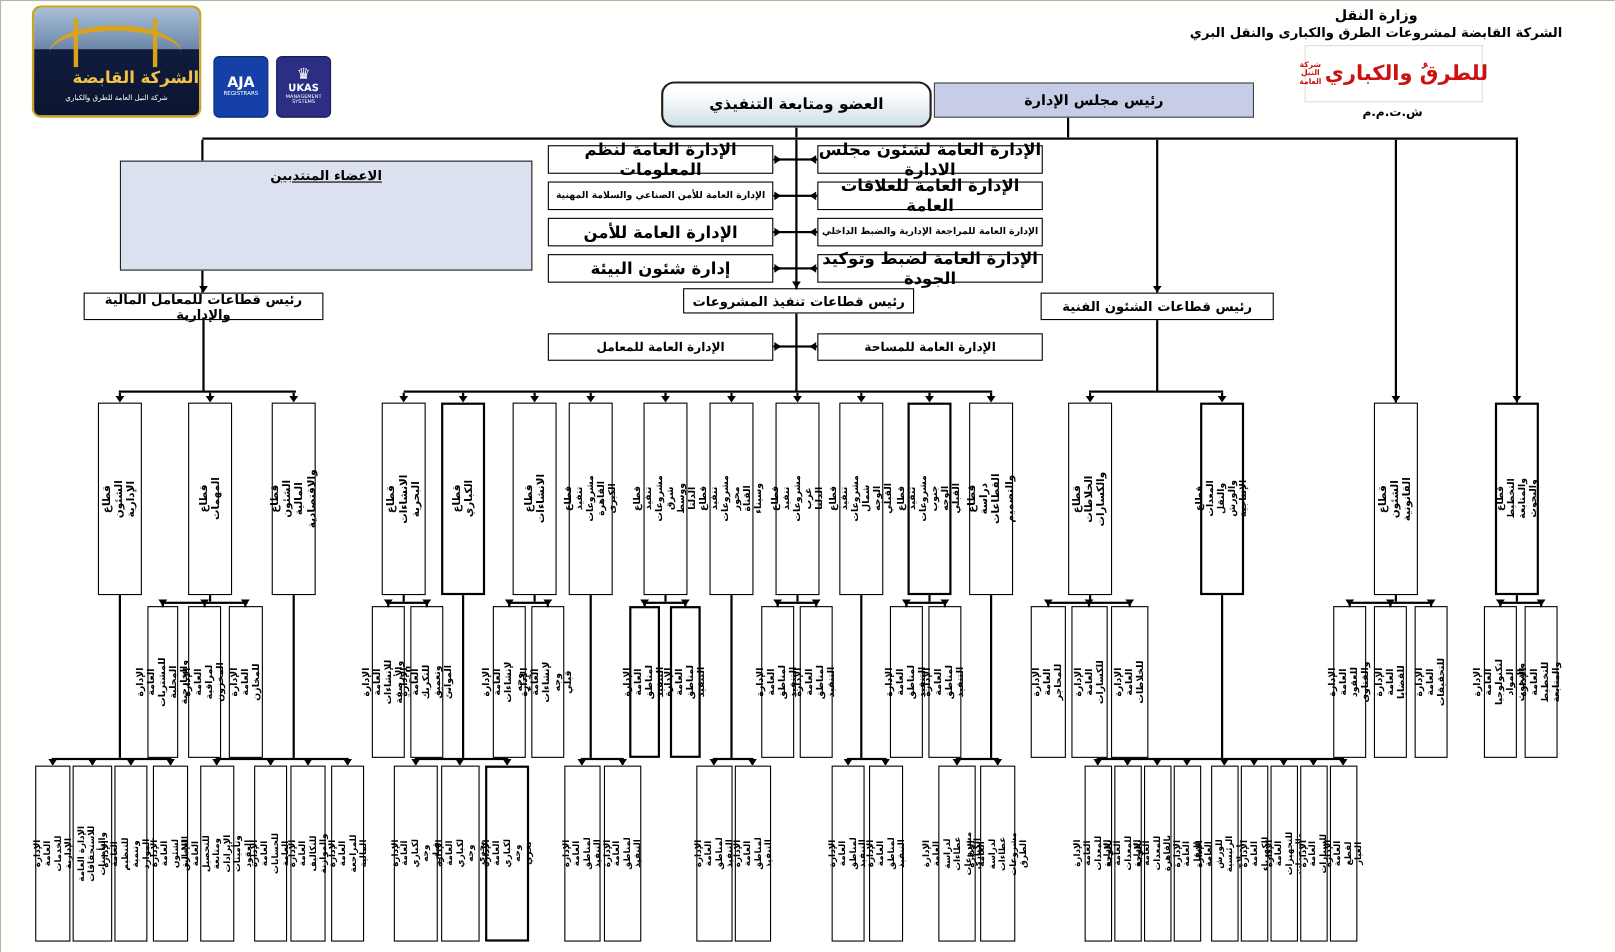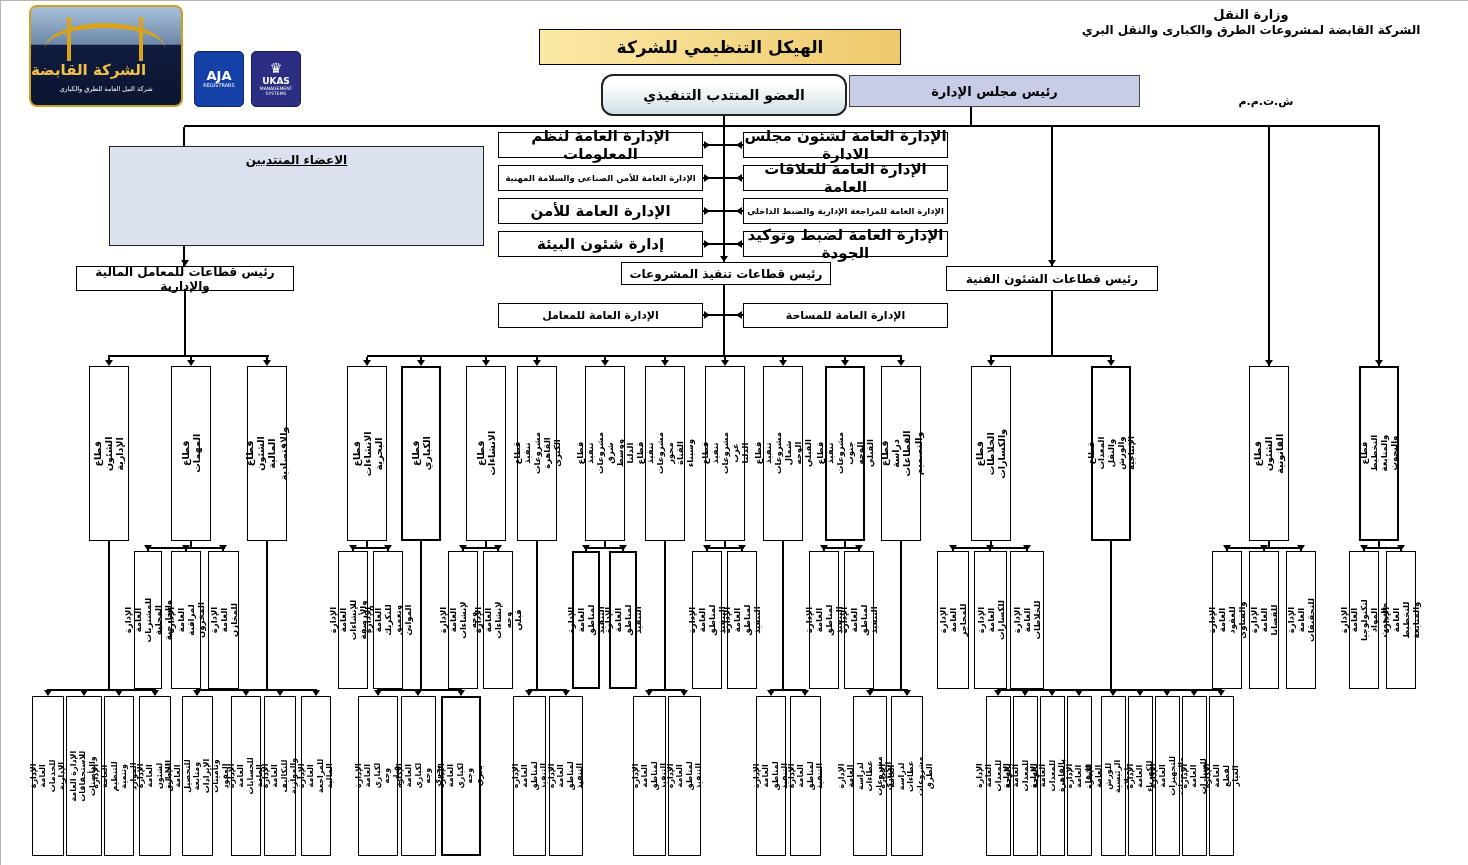--- a/index.html
+++ b/index.html
@@ -17,21 +17,21 @@
   .members-box h4{margin:2px 0 3px;text-align:center;font-size:12px;text-decoration:underline;}
   .members-box ul{margin:0;padding:0 70px 0 0;list-style:none;font-size:10.5px;font-weight:bold;}
   .members-box li{margin:1px 0;}
   .members-box li::before{content:"•  ";} .members-box li.sq::before{content:"▪  ";}
   .head-box{font-size:12px;}
   .hdr{position:absolute;direction:rtl;text-align:center;font-weight:bold;}
   .logo-left{position:absolute;left:28px;top:4px;width:150px;height:98px;border-radius:8px;overflow:hidden;
              background:linear-gradient(180deg,#a8c0da 0%,#6d87a8 38%,#101c3e 39%,#0c1530 100%);border:2px solid #c9a227;}
   .bridge-arc{position:absolute;left:14px;top:16px;width:120px;height:46px;border-top:5px solid #d9a419;border-radius:50% 50% 0 0;}
   .tower{position:absolute;top:10px;width:4px;height:44px;background:#d9a419;}
-  .logo-left .t1{position:absolute;left:0;right:0;top:54px;color:#f2c14a;font-size:15px;font-weight:bold;text-align:left;direction:rtl;}
+  .logo-left .t1{position:absolute;left:0;right:0;top:54px;color:#f2c14a;font-size:15px;font-weight:bold;text-align:right;direction:rtl;}
   .logo-left .t2{position:absolute;left:0;right:0;top:78px;color:#fff;font-size:6.5px;text-align:center;direction:rtl;}
   .badge{position:absolute;top:50px;width:48px;height:54px;border-radius:5px;color:#fff;display:flex;flex-direction:column;
          align-items:center;justify-content:center;text-align:center;line-height:1.1;}
   .badge-aja{left:193px;background:#1440a8;border:1px solid #0c2a70;}
   .badge-ukas{left:250px;background:#2b2e83;border:1px solid #1a1c5a;}
   .logo-right{position:absolute;left:1185px;top:40px;width:160px;height:50px;background:#fff;border:1px solid #ddd;
               display:flex;flex-direction:row-reverse;align-items:center;justify-content:center;gap:3px;direction:rtl;}
   .logo-right .stack{display:flex;flex-direction:column;color:#c11;font-size:7px;font-weight:bold;line-height:1.05;text-align:center;}
   .logo-right .big{color:#c11;font-size:19px;font-weight:bold;white-space:nowrap;}
 </style>
@@ -52,24 +52,31 @@
     <div style="font-size:5px;">REGISTRARS</div>
   </div>
   <div class="badge badge-ukas">
     <div style="font-size:14px;">♛</div>
     <div style="font-size:9px;font-weight:bold;">UKAS</div>
     <div style="font-size:4.5px;">MANAGEMENT SYSTEMS</div>
   </div>
 
   <div class="hdr" style="left:1040px;top:6px;width:420px;font-size:13px;">وزارة النقل</div>
   <div class="hdr" style="left:1040px;top:22px;width:420px;font-size:12px;">الشركة القابضة لمشروعات الطرق والكبارى والنقل البري</div>
+  <div class="logo-right">
+    <div class="stack">
+      <span>شركة</span>
+      <span>النيل</span>
+      <span>العامة</span>
+    </div>
+    <div class="big">للطرقُ والكباري</div>
+  </div>
   <div class="hdr" style="left:1185px;top:94px;width:160px;font-size:11px;">ش.ت.م.م</div>
 
-  <div class="box title-box" style="left:538px;top:28px;width:362px;height:36px;">الهيكل التنظيمي للشركة</div>
-  <div class="box exec-box" style="left:600px;top:73px;width:246px;height:42px;">العضو المنتدب التنفيذي</div>
+  <div class="box exec-box" style="left:600px;top:73px;width:246px;height:42px;">العضو ومتابعة التنفيذي</div>
   <div class="box chair-box" style="left:848px;top:74px;width:291px;height:32px;">رئيس مجلس الإدارة</div>
 
   <div class="box f10" style="left:497px;top:131px;width:205px;height:26px;">الإدارة العامة لنظم المعلومات</div>
   <div class="box f85" style="left:497px;top:164px;width:205px;height:26px;">الإدارة العامة للأمن الصناعي والسلامة المهنية</div>
   <div class="box f10" style="left:497px;top:197px;width:205px;height:26px;">الإدارة العامة للأمن</div>
   <div class="box f10" style="left:497px;top:230px;width:205px;height:26px;">إدارة شئون البيئة</div>
 
   <div class="box f10" style="left:742px;top:131px;width:205px;height:26px;">الإدارة العامة لشئون مجلس الادارة</div>
   <div class="box f10" style="left:742px;top:164px;width:205px;height:26px;">الإدارة العامة للعلاقات العامة</div>
   <div class="box f85" style="left:742px;top:197px;width:205px;height:26px;">الإدارة العامة للمراجعة الإدارية والضبط الداخلي</div>

